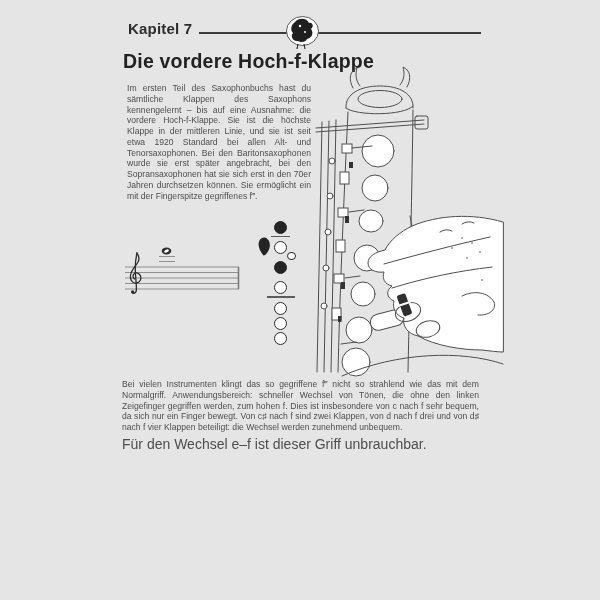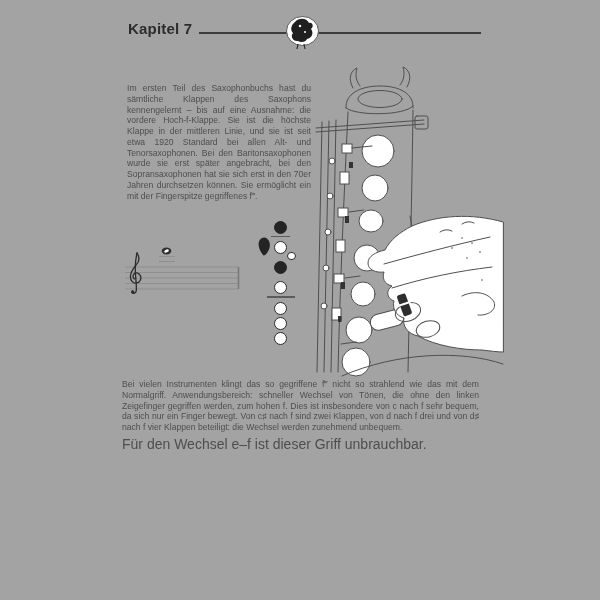--- a/index.html
+++ b/index.html
@@ -1,16 +1,16 @@
 <!DOCTYPE html>
 <html><head>
 <meta charset="utf-8">
 <style>
   html,body{margin:0;padding:0;background:#ffffff;}
-  .page{position:relative;width:600px;height:600px;background:#a3a3a3;overflow:hidden;
+  .page{position:relative;width:600px;height:600px;background:#e5e5e5;overflow:hidden;
         font-family:"Liberation Sans",sans-serif;color:#4a4a4a;}
   .chapter{position:absolute;left:128px;top:20px;font-size:15px;font-weight:bold;
            color:#2c2c2c;letter-spacing:.2px;}
   .rule{position:absolute;left:199px;top:32px;width:282px;height:1.6px;background:#3c3c3c;}
   .ornament{position:absolute;left:282px;top:13px;}
   .title{position:absolute;left:123px;top:50px;margin:0;font-size:19.5px;font-weight:bold;
          color:#222;letter-spacing:.2px;}
   .intro{position:absolute;left:127px;top:83px;width:184px;margin:0;font-size:8.6px;
          line-height:10.75px;text-align:justify;color:#4e4e4e;}
   .staff-wrap{position:absolute;left:123px;top:242px;}
@@ -36,20 +36,21 @@
   <div class="rule"></div>
 
   <svg class="ornament" width="41" height="40" viewBox="0 0 41 40">
     <ellipse cx="20.5" cy="18" rx="16" ry="14.5" fill="#fff" stroke="#5a5a5a" stroke-width="1"></ellipse>
     <path d="M13,9 C17,4 25,5 27,10 C31,9 32,14 29,16 C32,20 30,25 25,26 C24,29 19,30 16,28 C11,29 8,23 11,20 C8,17 9,12 13,9 Z" fill="#1f1f1f"></path>
     <circle cx="18" cy="13" r="1.2" fill="#fff"></circle>
     <circle cx="23" cy="19" r="1" fill="#fff"></circle>
     <path d="M16,31 L15,36 M22,31 L23,36" stroke="#2a2a2a" stroke-width="1.2" fill="none"></path>
   </svg>
 
+  <h1 class="title">Die vordere Hoch-f-Klappe</h1>
 
   <p class="intro">Im ersten Teil des Saxophonbuchs hast du sämtliche Klappen des Saxophons kennengelernt – bis auf eine Ausnahme: die vordere Hoch-f-Klappe. Sie ist die höchste Klappe in der mittleren Linie, und sie ist seit etwa 1920 Standard bei allen Alt- und Tenorsaxophonen. Bei den Baritonsaxophonen wurde sie erst später angebracht, bei den Sopransaxophonen hat sie sich erst in den 70er Jahren durchsetzen können. Sie ermöglicht ein mit der Fingerspitze gegriffenes f‴.</p>
 
   <svg class="staff-wrap" width="120" height="58" viewBox="0 0 120 58">
     <g stroke="#8f8f8f" stroke-width="1">
       <line x1="2" y1="25" x2="116" y2="25"></line>
       <line x1="2" y1="30.5" x2="116" y2="30.5"></line>
       <line x1="2" y1="36" x2="116" y2="36"></line>
       <line x1="2" y1="41.5" x2="116" y2="41.5"></line>
       <line x1="2" y1="47" x2="116" y2="47"></line>

